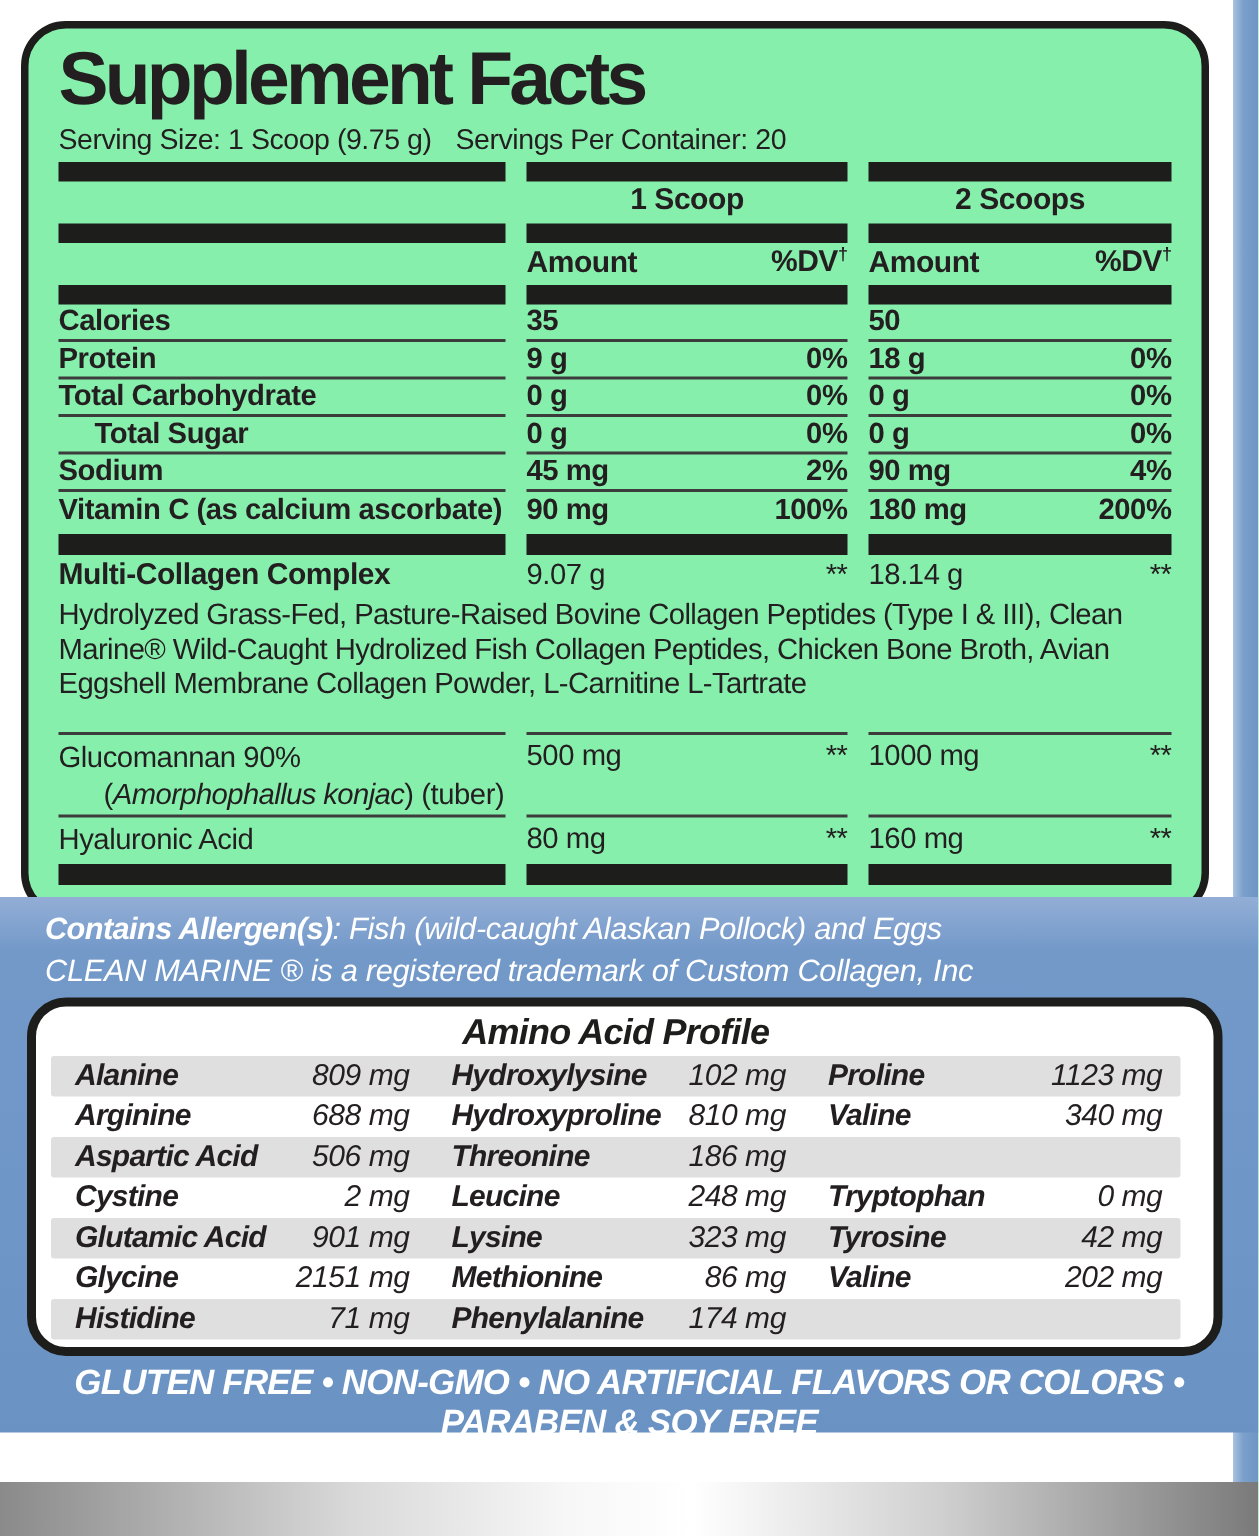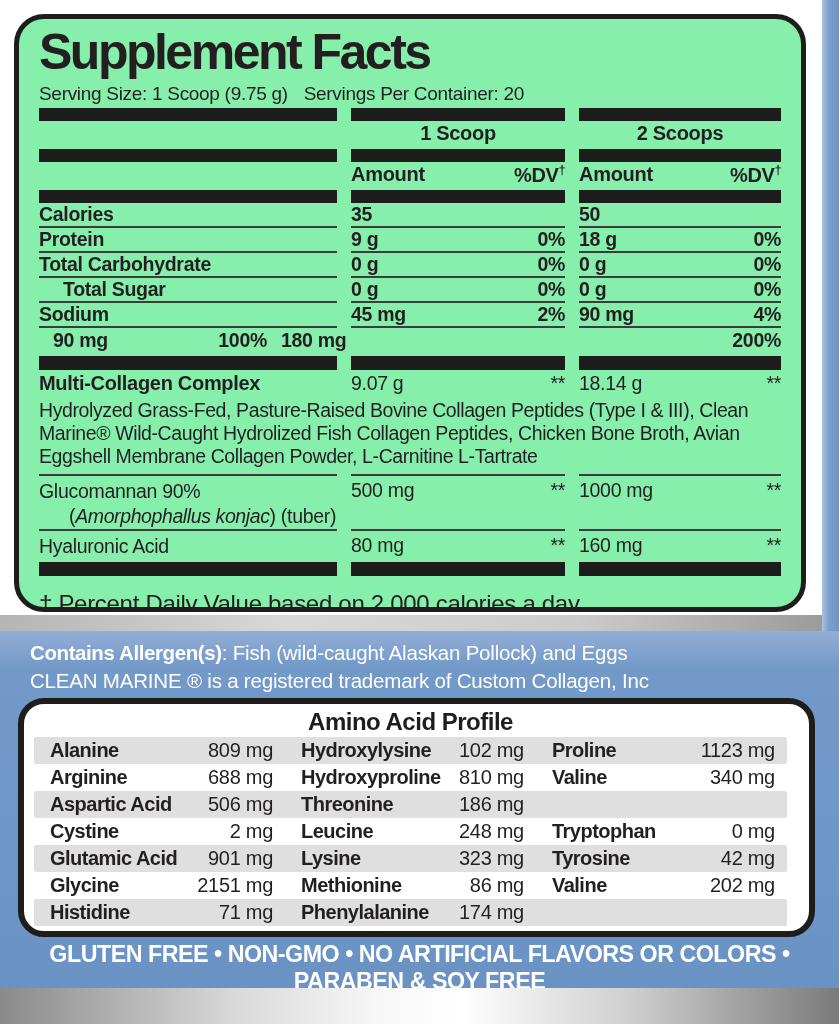--- a/index.html
+++ b/index.html
@@ -39,36 +39,36 @@
   sup{ font-size:12px; }
   
   .nrow{ height:25px; font-size:19.5px; }
   .nrow.sep .c-name, .nrow.sep .c-mid, .nrow.sep .c-right{ border-bottom:2px solid #3c3c3c; }
   .nrow .c-name, .nrow .c-mid, .nrow .c-right{ height:100%; display:flex; align-items:center;font-weight:bold; }
   .nrow .c-mid, .nrow .c-right{ justify-content:space-between; }
   .nrow.indent .c-name{ padding-left:24px; }
   
   .complex-row{ height:27px; font-size:19.5px; }
   .complex-row .c-name{ font-weight:bold; font-size:20px; }
-  .description{ font-size:19.5px; line-height:23px; letter-spacing:-0.4px; margin:2px 0 6px 0; }
+  .description{ font-size:19.5px; line-height:23px; letter-spacing:-0.4px; margin:2px 0 20px 0; }
   
   .orow{ display:flex; align-items:flex-start; font-size:19.5px; }
   .orow .c-name, .orow .c-mid, .orow .c-right{ border-top:2px solid #3c3c3c; padding-top:3px; }
   .orow .c-name{ line-height:25px; padding-left:30px; text-indent:-30px; }
   .orow .c-mid, .orow .c-right{ display:flex; justify-content:space-between; }
   .orow i{ letter-spacing:-0.4px; }
   
   .footnotes{ font-size:24px; line-height:25px; margin-top:15px; }
   
   .band-top{ position:absolute; left:0; top:615px; width:822px; height:16px;
     background:linear-gradient(90deg,#b5b5b5 0%,#d8d8d8 35%,#cccccc 70%,#9b9b9b 100%); }
   .band-bottom{ position:absolute; left:0; top:988px; width:839px; height:36px;
     background:linear-gradient(90deg,#8a8a8a 0%,#d9d9d9 28%,#f7f7f7 45%,#ffffff 55%,#cfcfcf 75%,#7a7a7a 100%); }
-  .blue-region{ position:absolute; left:0; top:631px; width:839px; height:357px;
-    background:linear-gradient(180deg,#93aed6 0%,#7399c9 10%,#6e96c6 60%,#6a92c3 100%); }
+  .blue-region{ position:absolute; left:0; top:598px; width:839px; height:357px;
+    background:linear-gradient(180deg,#93aed6 0%,#7399c9 10%,#6e96c6 60%,#6a92c3 100%);font-style:italic; }
   .allergen{ padding:8px 20px 0 30px; color:#ffffff; font-size:20.5px; line-height:28px; letter-spacing:-0.2px; }
   .allergen b{ letter-spacing:-0.4px; }
   
   .amino-panel{ position:absolute; left:18px; top:67px; width:797px; height:239px;
     background:#ffffff; border:6px solid #1d1d1b; border-radius:26px; padding:2px 22px 0 10px; overflow:hidden; }
   .amino-title{ text-align:center; font-weight:bold; font-size:24px; line-height:31px; letter-spacing:-0.5px; color:#1d1d1b; }
   .arow{ display:flex; height:27px; align-items:center; font-size:20px; border-radius:2px; }
   .arow.odd{ background:#dfdfdf; }
   .ag{ display:flex; justify-content:space-between; align-items:baseline; width:33.33%; padding:0 12px 0 16px; }
   .ag .an{ font-weight:bold; letter-spacing:-0.5px; }
@@ -196,20 +196,21 @@
             <span>45 mg</span>
             <span>2%</span>
           </div>
           <div class="c-gap"></div>
           <div class="c-right">
             <span>90 mg</span>
             <span>4%</span>
           </div>
         </div>
         <div class="cols nrow">
+          <div class="c-name">Vitamin C (as calcium ascorbate)</div>
           <div class="c-gap"></div>
           <div class="c-mid">
             <span>90 mg</span>
             <span>100%</span>
           </div>
           <div class="c-gap"></div>
           <div class="c-right">
             <span>180 mg</span>
             <span>200%</span>
           </div>

